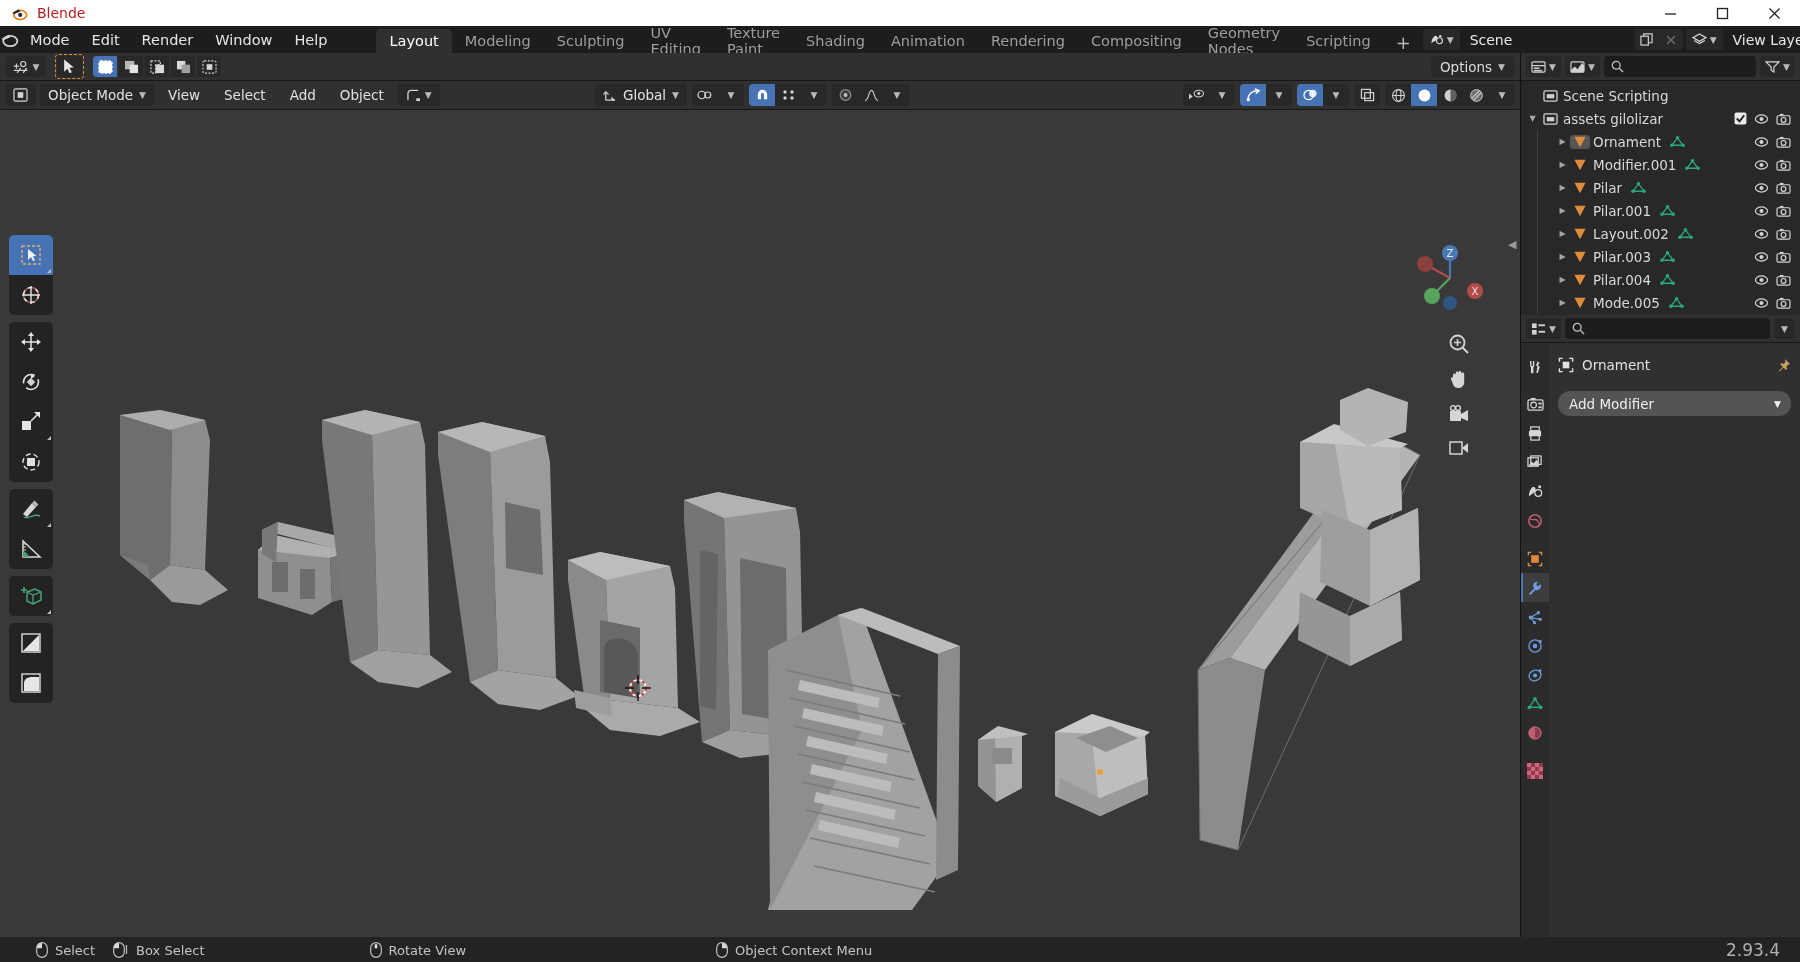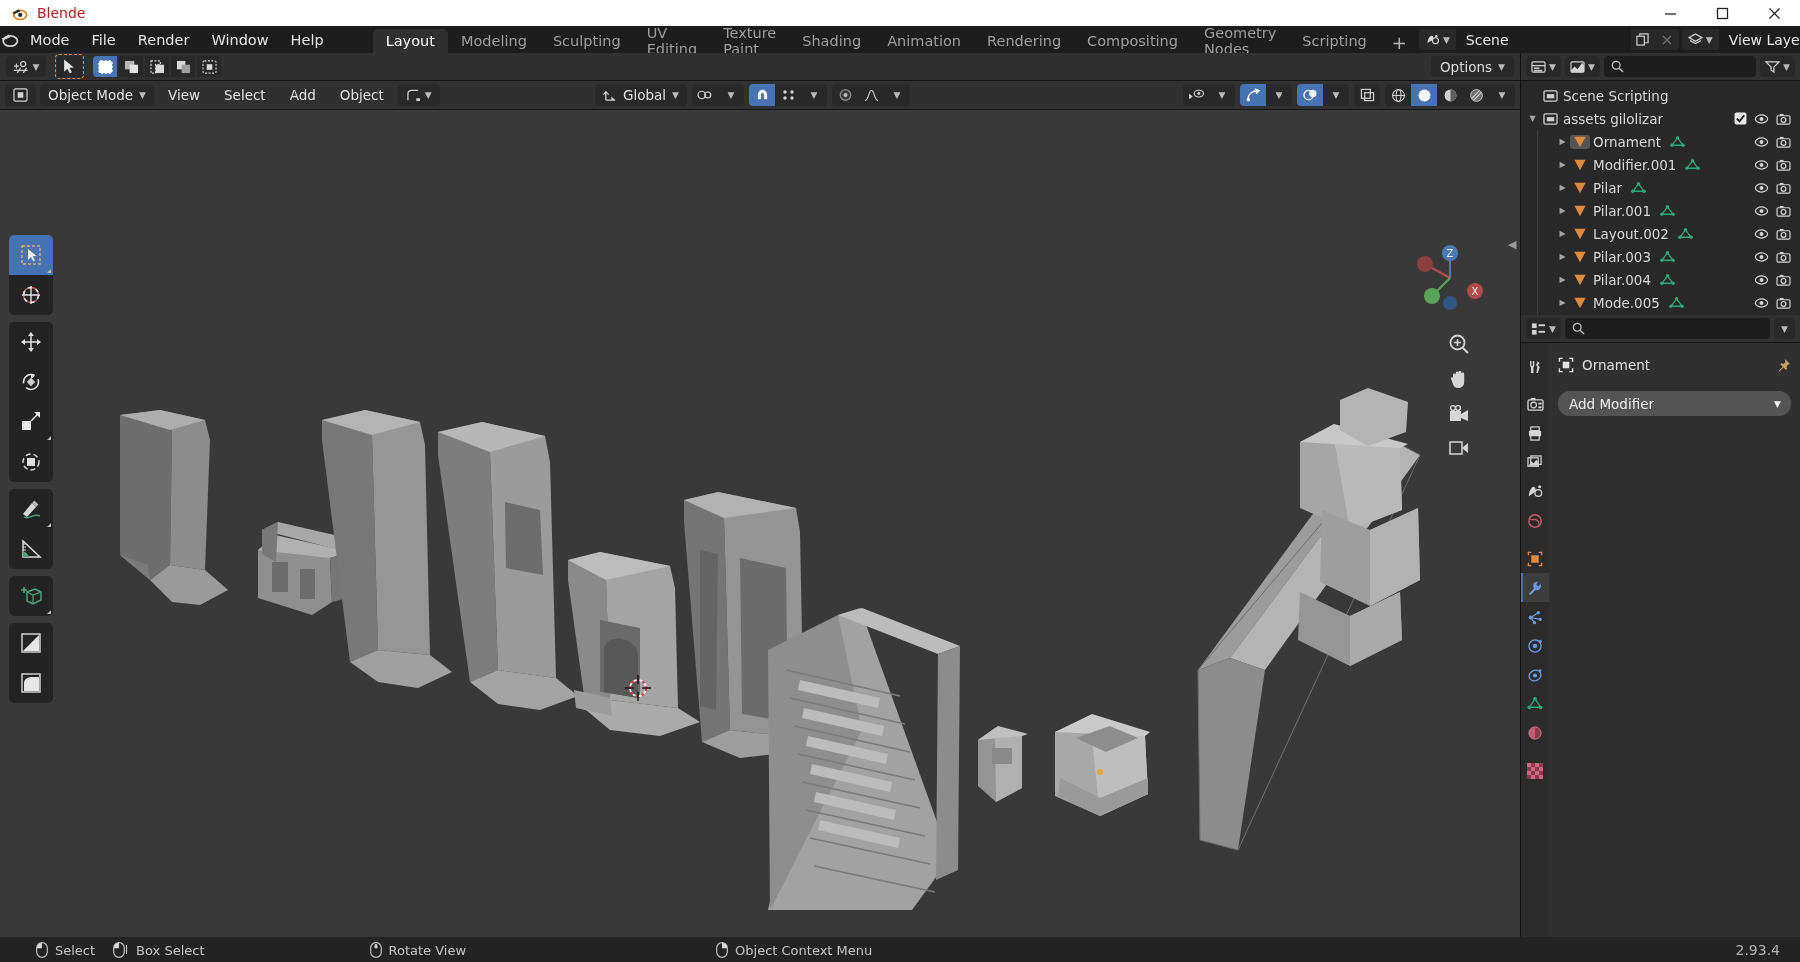--- a/index.html
+++ b/index.html
@@ -152,21 +152,21 @@
   .addmod { margin-top:14px; height:25px; background:#545454; border-radius:12px;
     display:flex; align-items:center; padding:0 11px; font-size:13.5px;
     color:#eeeeee; position:relative;text-align:center; }
   .addmod .chv { position:absolute; right:10px; font-size:9px; }
 
   
   #statusbar { height:26px; background:#232323; display:flex; align-items:center;
     padding:0 6px; font-size:13px; color:#c4c4c4; }
   .sb-item { display:flex; align-items:center; gap:7px; }
   .sb-gap-a { width:30px; } .sb-gap-b { width:165px; } .sb-gap-c { width:250px; }
-  .sb-ver { margin-left:auto; padding-right:14px; color:#b0b0b0; font-size:14px; }
+  .sb-ver { margin-left:auto; padding-right:14px; color:#b0b0b0; font-size:17px; }
   svg { display:block; }
 </style>
 </head>
 <body>
 
 <div id="titlebar">
   <div class="tb-left">
     <span class="blender-logo">
       <svg width="17" height="17" viewBox="0 0 24 24">
         <ellipse cx="13" cy="14" rx="9" ry="6.5" fill="none" stroke="#e87d0d" stroke-width="2.4"></ellipse>
@@ -198,21 +198,21 @@
 
 <div id="topbar">
   <div class="logo-cell">
     <svg width="19" height="19" viewBox="0 0 24 24">
       <ellipse cx="13" cy="14" rx="9" ry="6.5" fill="none" stroke="#d5d5d5" stroke-width="2.2"></ellipse>
       <circle cx="13" cy="14" r="3" fill="#1d1d1d"></circle>
       <path d="M2 11 L11 6 L13 9 L4 13 Z" fill="#d5d5d5"></path>
     </svg>
   </div>
   <div class="menu-item">Mode</div>
-  <div class="menu-item">File</div>
+  <div class="menu-item">Edit</div>
   <div class="menu-item">Render</div>
   <div class="menu-item">Window</div>
   <div class="menu-item">Help</div>
 
   <div class="ws-tabs">
     <div class="ws-tab active">Layout</div>
     <div class="ws-tab">Modeling</div>
     <div class="ws-tab">Sculpting</div>
     <div class="ws-tab">UV Editing</div>
     <div class="ws-tab">Texture Paint</div>

